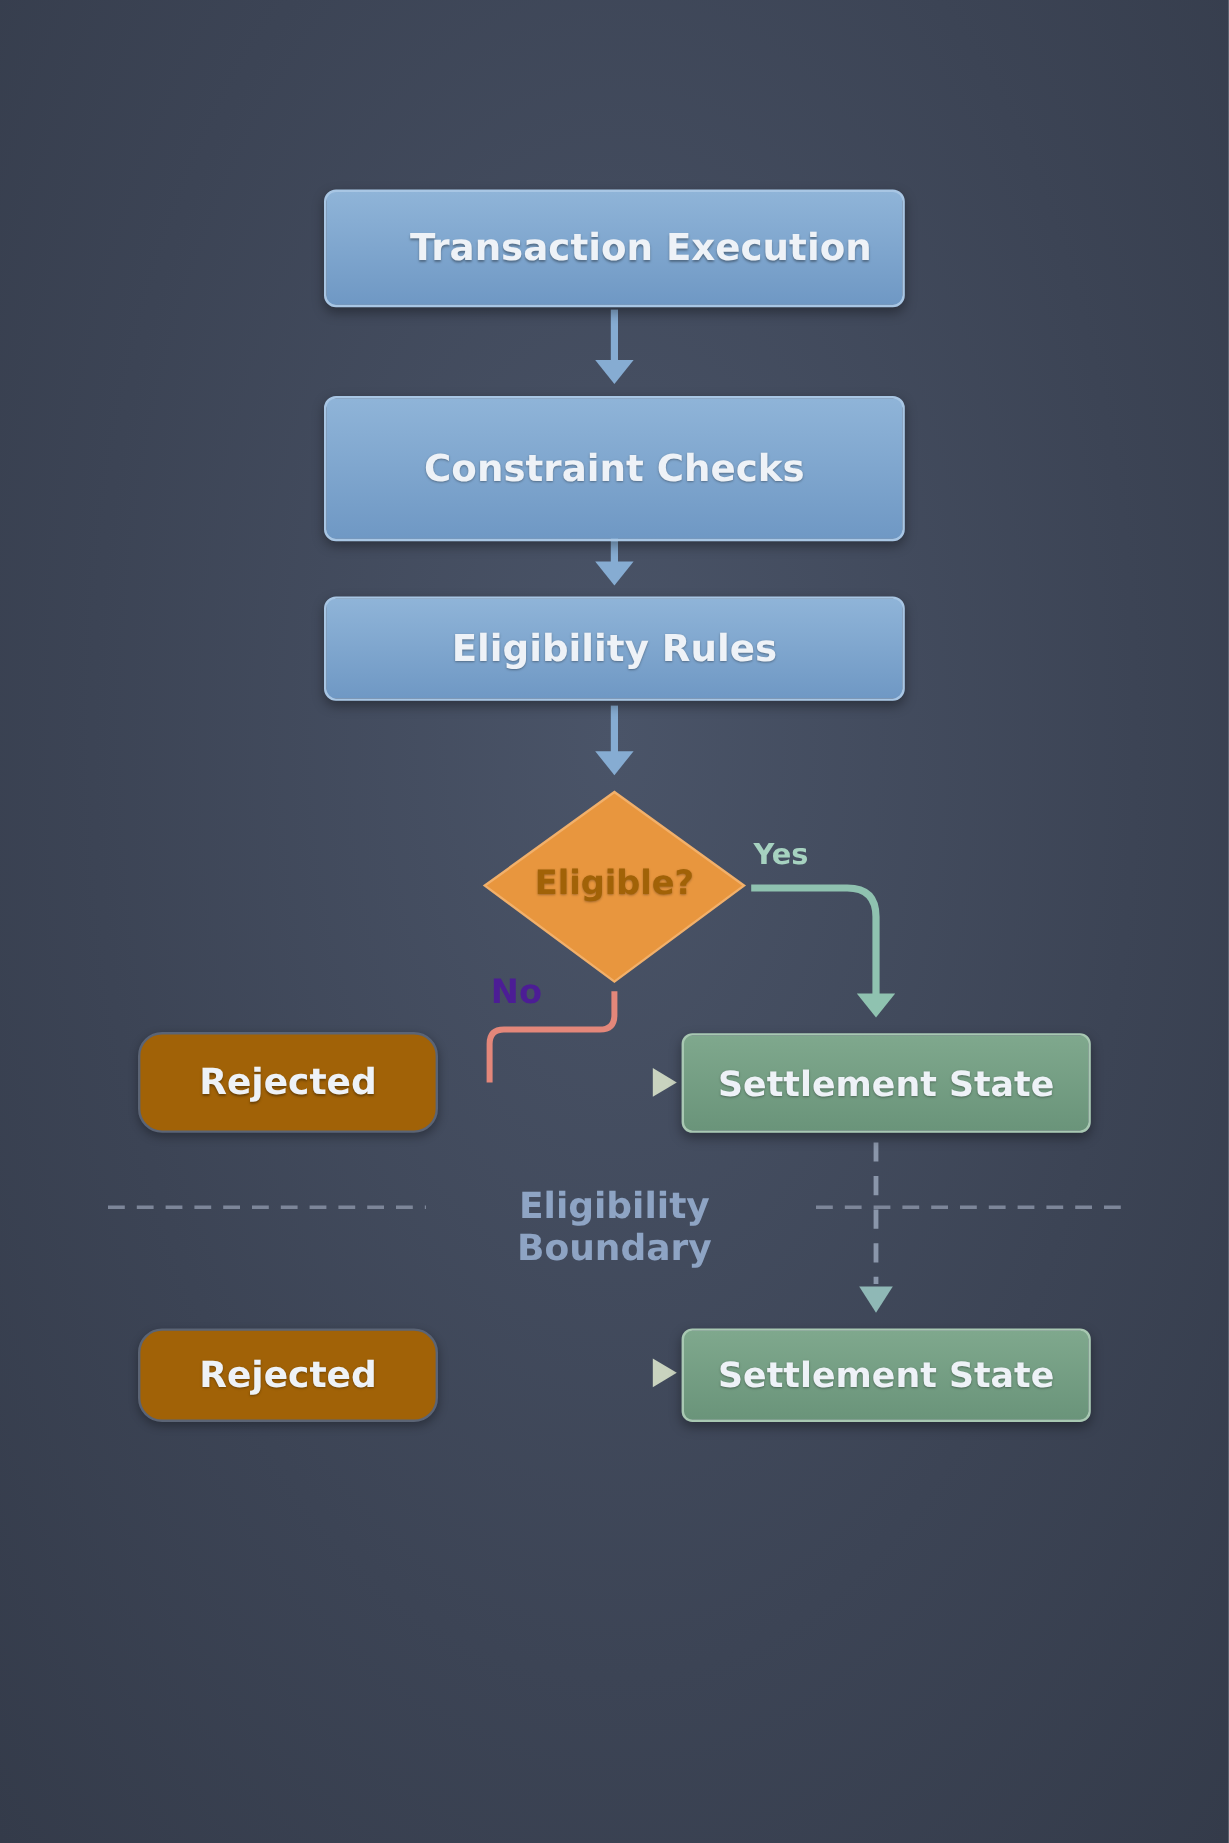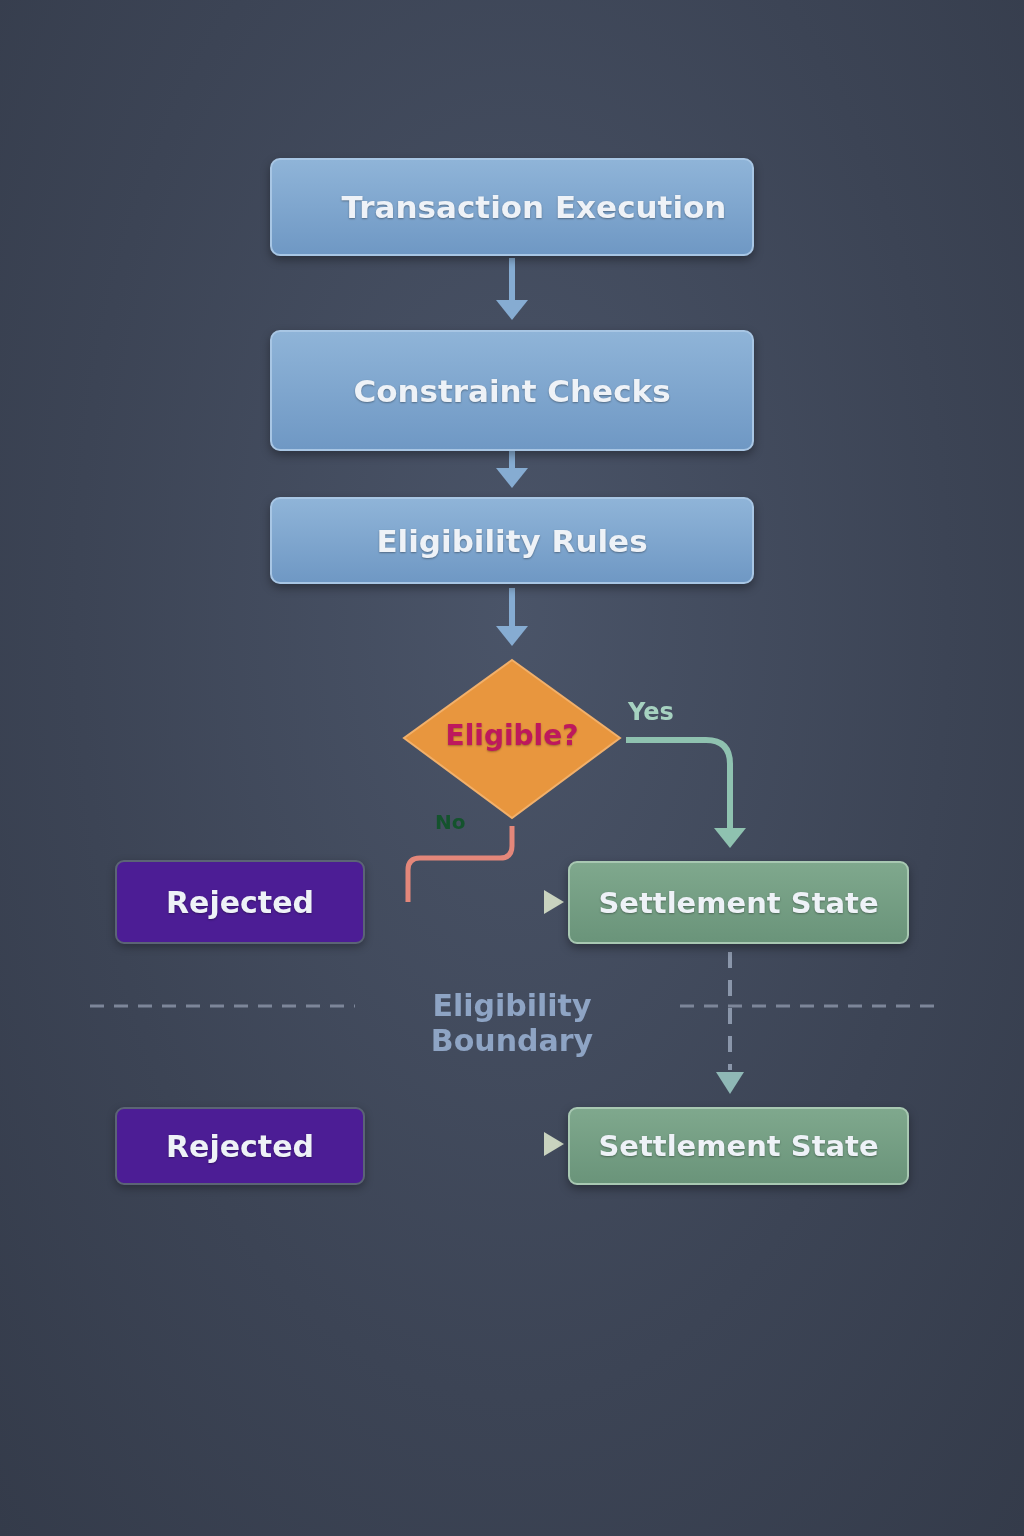--- a/index.html
+++ b/index.html
@@ -21,22 +21,22 @@
     box-shadow: 0 4px 10px rgba(0,0,0,0.35);
     font-size:31px;
   }
   .green {
     background: linear-gradient(#7fa88d, #6a947a);
     border:2px solid #a8c8b2; border-radius:9px;
     box-shadow: 0 4px 10px rgba(0,0,0,0.35);
     font-size:29px;
   }
   .dark {
-    background: #4c1d95;
-    border:2px solid #5b6475; border-radius:9px;
+    background: #a16207;
+    border:2px solid #5b6475; border-radius:20px;
     box-shadow: 0 3px 8px rgba(0,0,0,0.3);
     font-size:30px;
   }
   svg.overlay { position:absolute; left:0; top:0; }
   .label { position:absolute; font-weight:bold; }
 </style>
 </head>
 <body>
 
 <svg class="overlay" width="1024" height="1536">
@@ -95,23 +95,23 @@
 <div class="box blue" style="top:158px;height:98px;padding-left:44px;">
   <span>Transaction Execution</span>
 </div>
 <div class="box blue" style="top:330px;height:121px;">
   <span>Constraint Checks</span>
 </div>
 <div class="box blue" style="top:497px;height:87px;">
   <span>Eligibility Rules</span>
 </div>
 
-<div class="label" style="left:404px;top:719px;width:216px;text-align:center;font-size:28px;color:#be185d;text-shadow:0 1px 2px rgba(0,0,0,.3);">Eligible?</div>
+<div class="label" style="left:404px;top:719px;width:216px;text-align:center;font-size:28px;color:#a16207;text-shadow:0 1px 2px rgba(0,0,0,.3);">Eligible?</div>
 <div class="label" style="left:628px;top:698px;font-size:24px;color:#a6d2c0;">Yes</div>
-<div class="label" style="left:435px;top:810px;font-size:20px;color:#14532d;">No</div>
+<div class="label" style="left:409px;top:810px;font-size:28px;color:#4c1d95;">No</div>
 
 <div class="box dark" style="left:115px;top:860px;width:250px;height:84px;">
   <span>Rejected</span>
 </div>
 <div class="box green" style="left:568px;top:861px;width:341px;height:83px;">
   <span>Settlement State</span>
 </div>
 
 <div class="label" style="left:362px;top:988px;width:300px;text-align:center;font-size:30px;color:#8ea4c4;">Eligibility Boundary</div>
 

